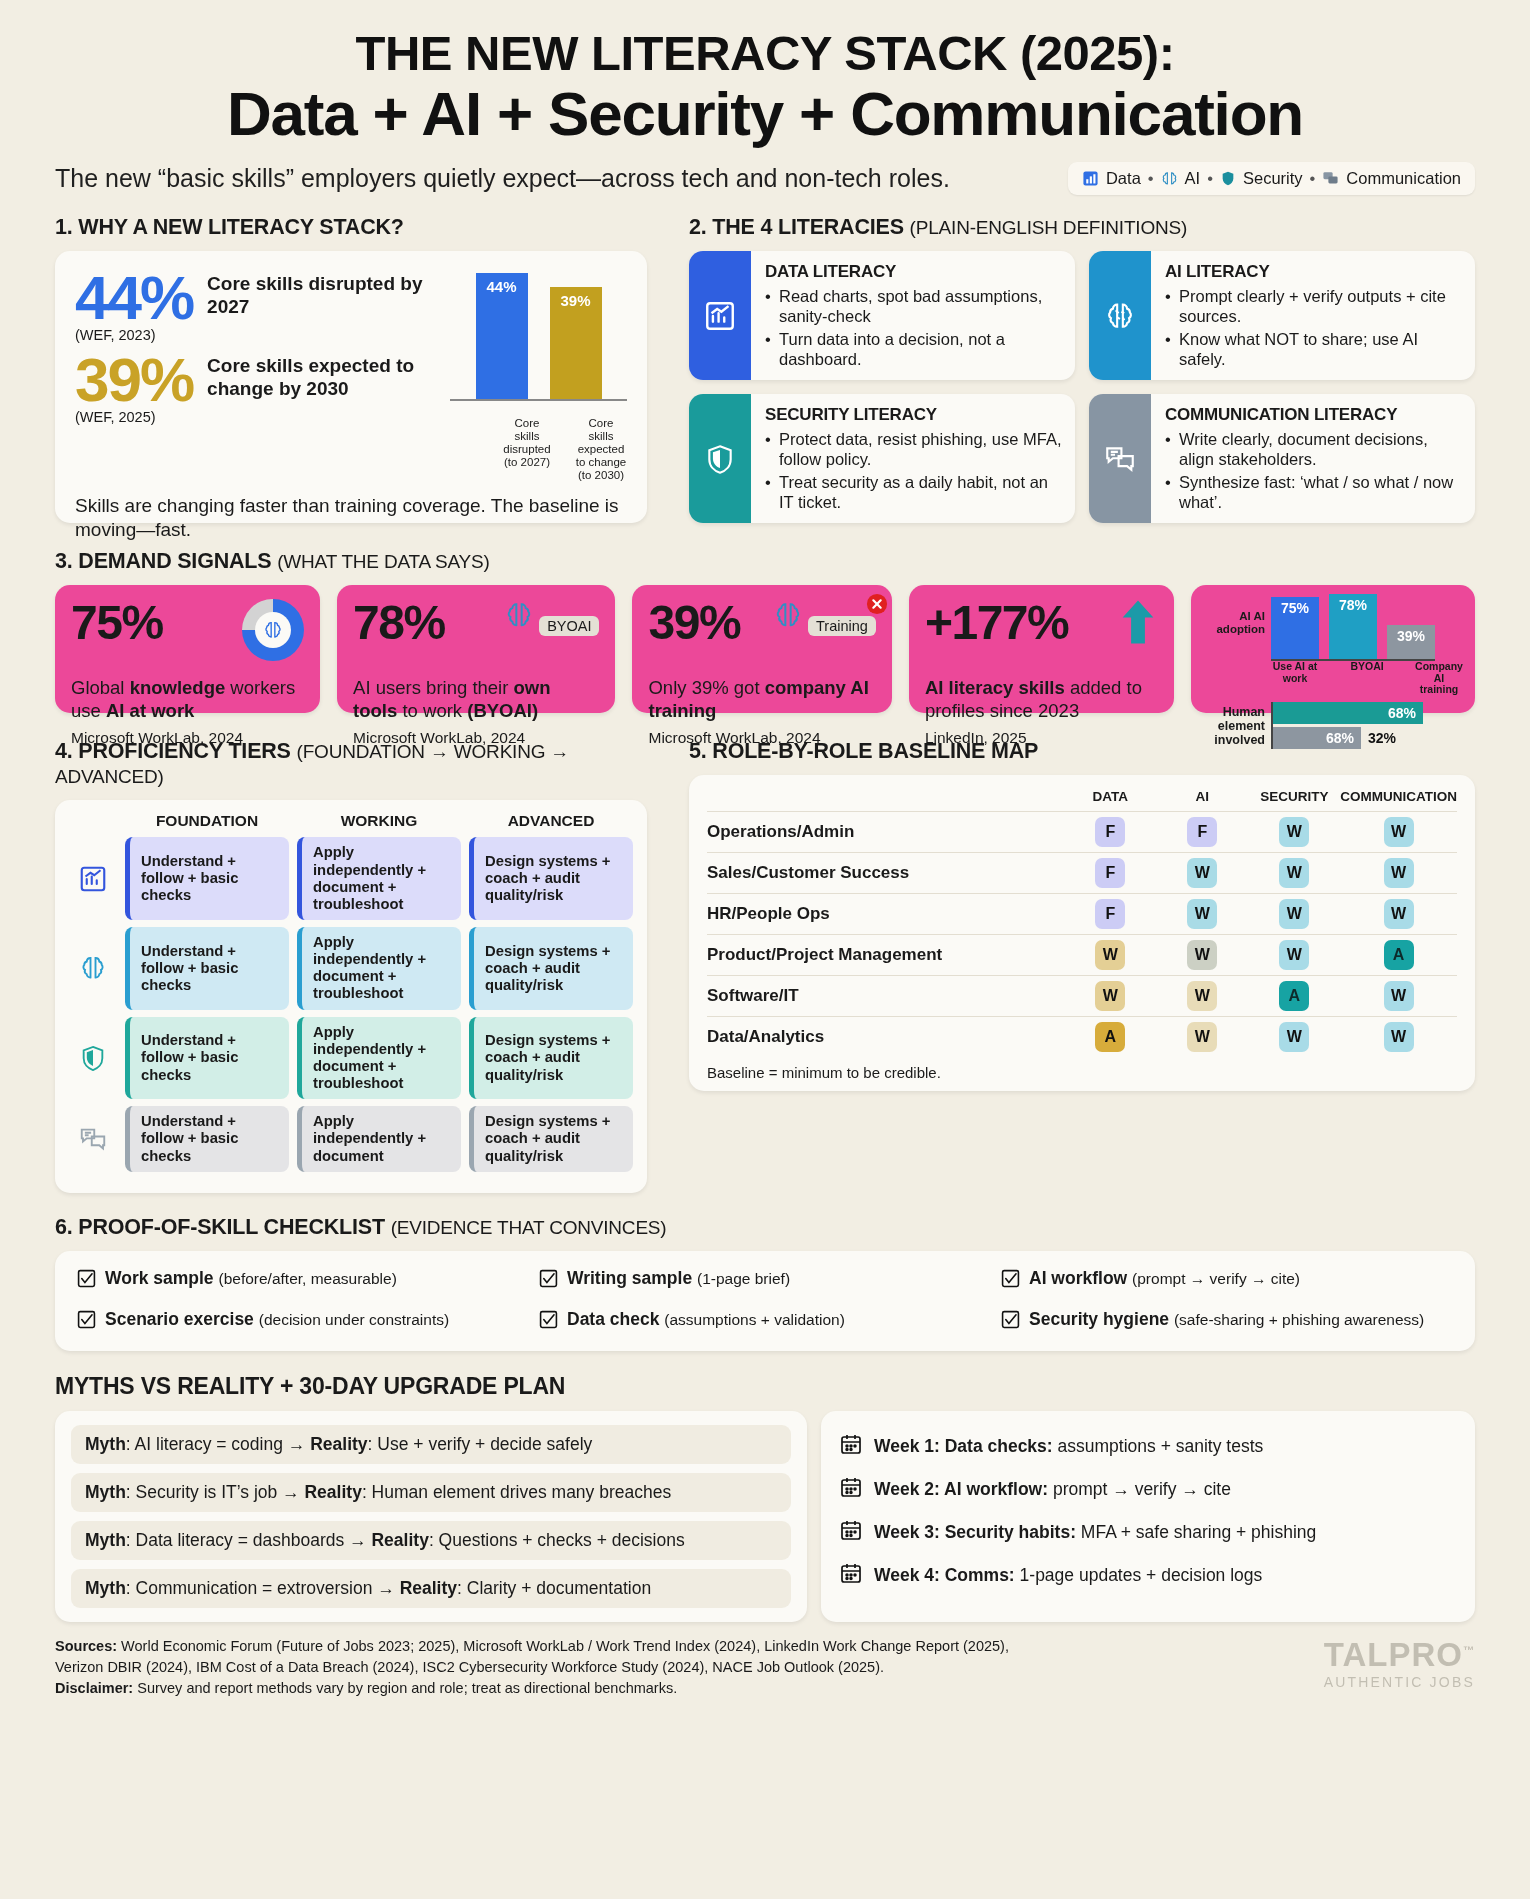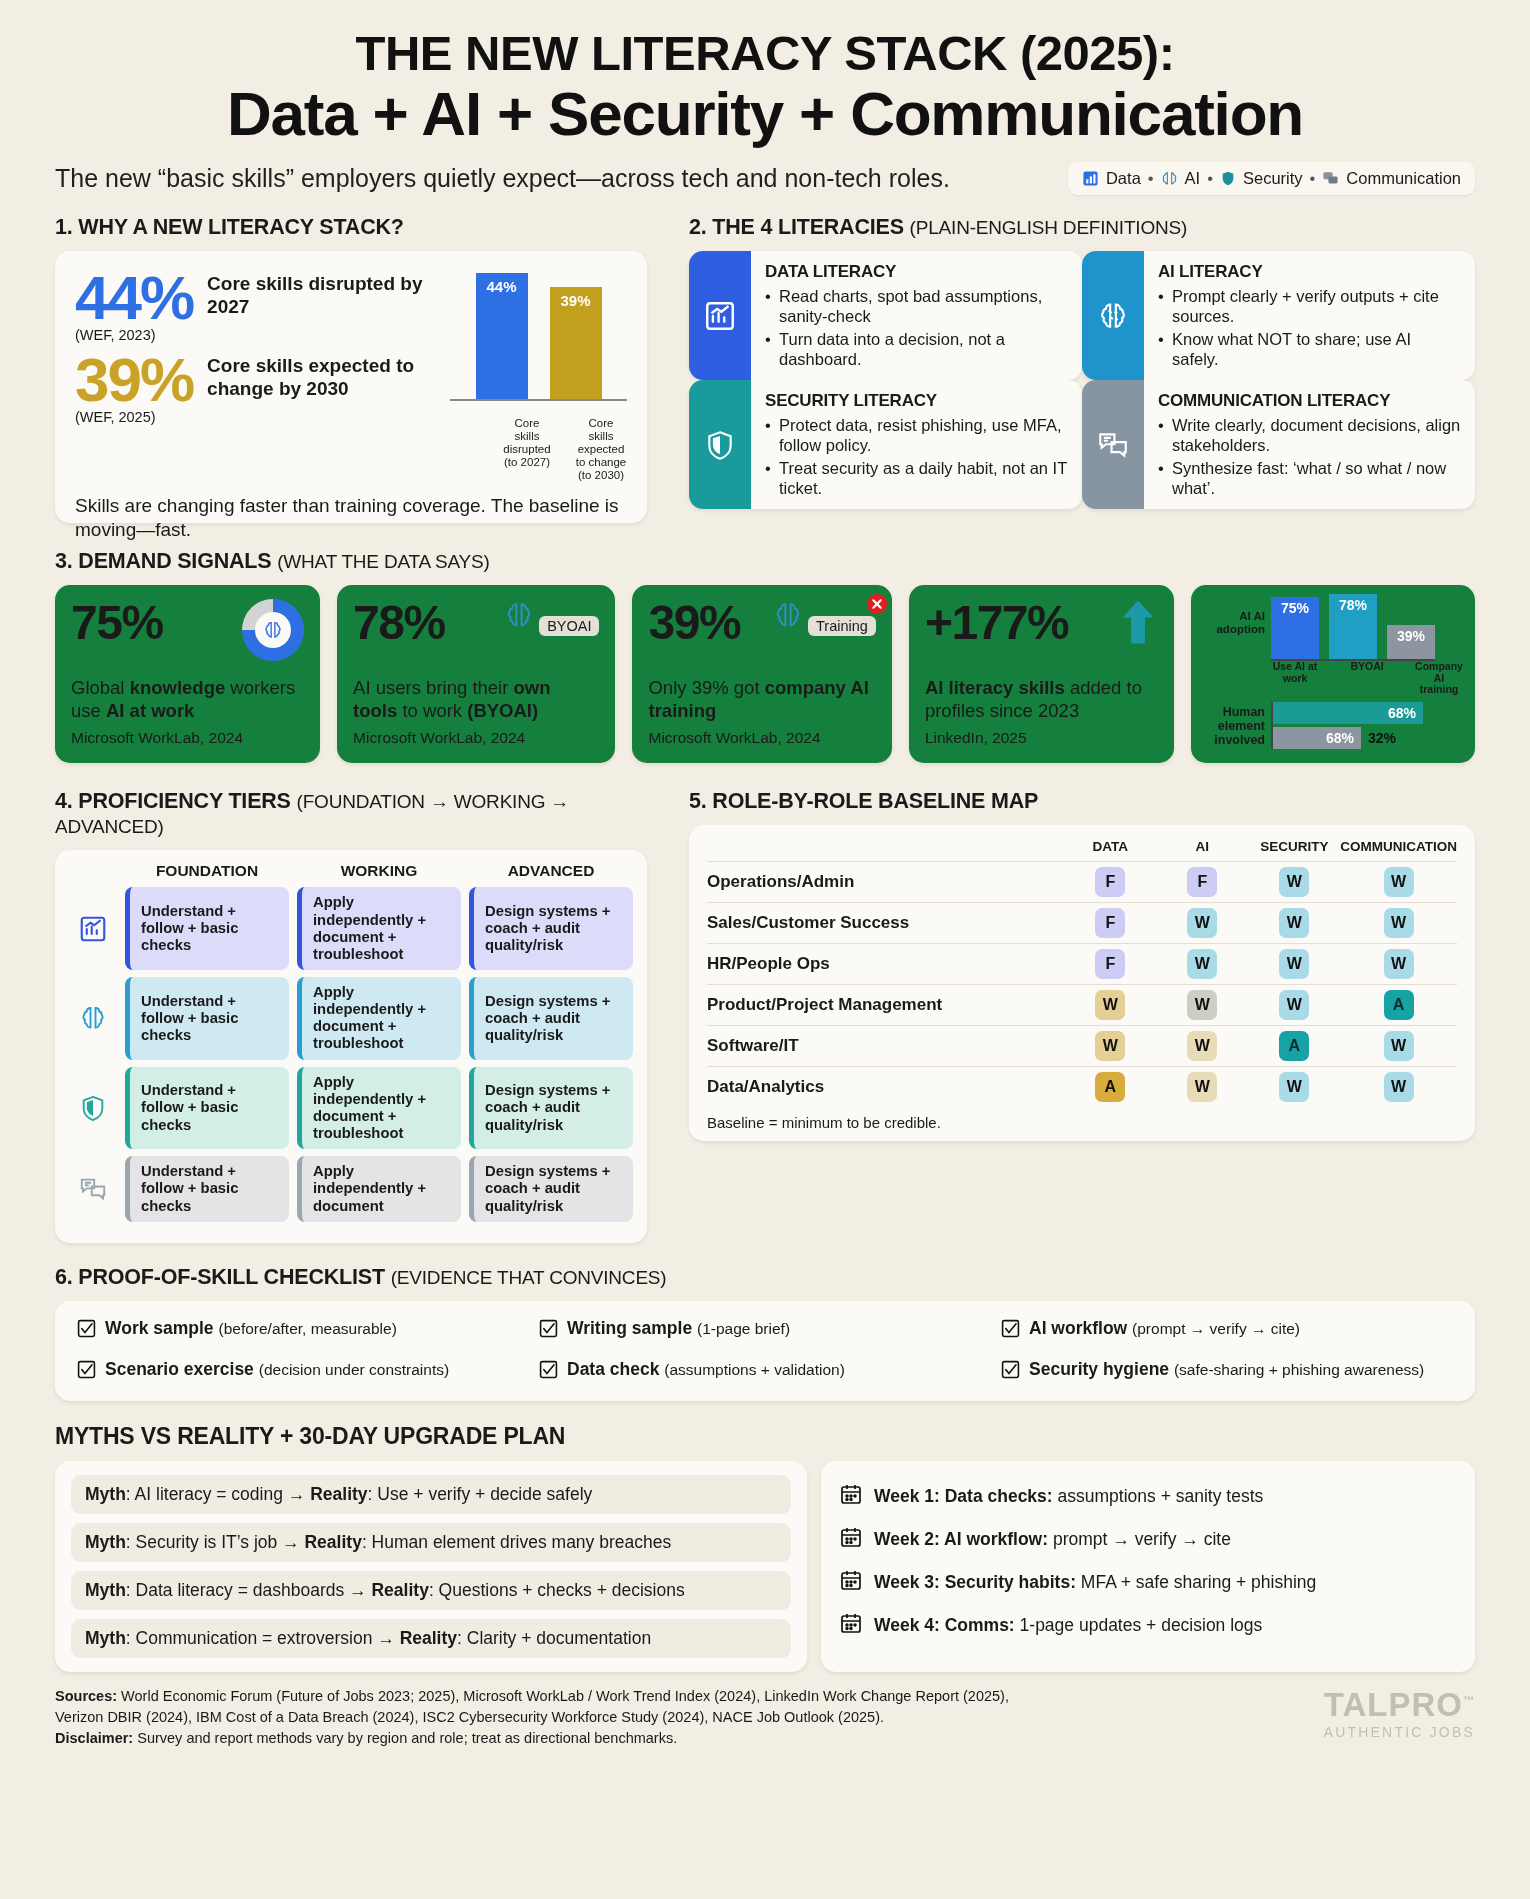--- a/index.html
+++ b/index.html
@@ -63,32 +63,32 @@
 
   .mini-chart { width: 185px; padding-left: 8px; }
   .mini-bars { display: flex; align-items: flex-end; gap: 22px; height: 132px; justify-content: center; border-bottom: 2px solid #888; }
   .mbar { width: 52px; text-align: center; color: #fff; font-size: 15px; font-weight: bold; padding-top: 5px; }
   .mbar.b { background: #2f6fe4; }
   .mbar.g { background: #c2a01f; }
   .mlabels { display: flex; gap: 22px; justify-content: flex-end; margin-top: 16px; }
   .mlab { width: 52px; font-size: 11.5px; line-height: 1.12; text-align: center; }
 
   
-  .lit-grid { display: grid; grid-template-columns: 1fr 1fr; }
+  .lit-grid { display: grid; grid-template-columns: 1fr 1fr; gap: 14px; }
   .lit-card { display: flex; border-radius: 14px; overflow: hidden; background: #fbfaf6; box-shadow: 0 2px 4px rgba(0,0,0,.08); height: 129px; }
   .lit-icon { width: 62px; display: flex; align-items: center; justify-content: center; flex: 0 0 62px; }
   .lit-body { padding: 11px 13px 10px 14px; }
   .lit-title { font-size: 17px; font-weight: bold; letter-spacing: -0.2px; margin-bottom: 5px; }
   .lit-list { list-style: none; font-size: 16.5px; line-height: 1.18; }
   .lit-list li { position: relative; padding-left: 14px; margin-bottom: 4px; }
   .lit-list li:before { content: "•"; position: absolute; left: 0; }
 
   
   .s3-grid { display: flex; gap: 17px; }
-  .s3-card { background: #15803d; border-radius: 15px; box-shadow: 0 2px 4px rgba(0,0,0,.08); padding: 14px 16px 12px; position: relative; height: 178px; }
+  .s3-card { background: #ec4899; border-radius: 15px; box-shadow: 0 2px 4px rgba(0,0,0,.08); padding: 14px 16px 12px; position: relative; height: 128px; }
   .s3-1 { width: 278px; } .s3-2 { width: 292px; } .s3-3 { width: 272px; } .s3-4 { width: 278px; }
   .s3-5 { flex: 1; padding: 10px 12px; }
   .s3-top { display: flex; align-items: flex-start; justify-content: space-between; height: 76px; }
   .s3-num { font-size: 48px; font-weight: bold; letter-spacing: -1.5px; line-height: 1; }
   .s3-desc { font-size: 18.5px; line-height: 1.22; margin-top: 2px; }
   .s3-desc b { font-weight: bold; }
   .s3-src { font-size: 15.5px; margin-top: 6px; }
   .chip { background: #e4e0d5; border-radius: 6px; padding: 2px 8px; font-size: 14.5px; display: inline-block; }
 
   

